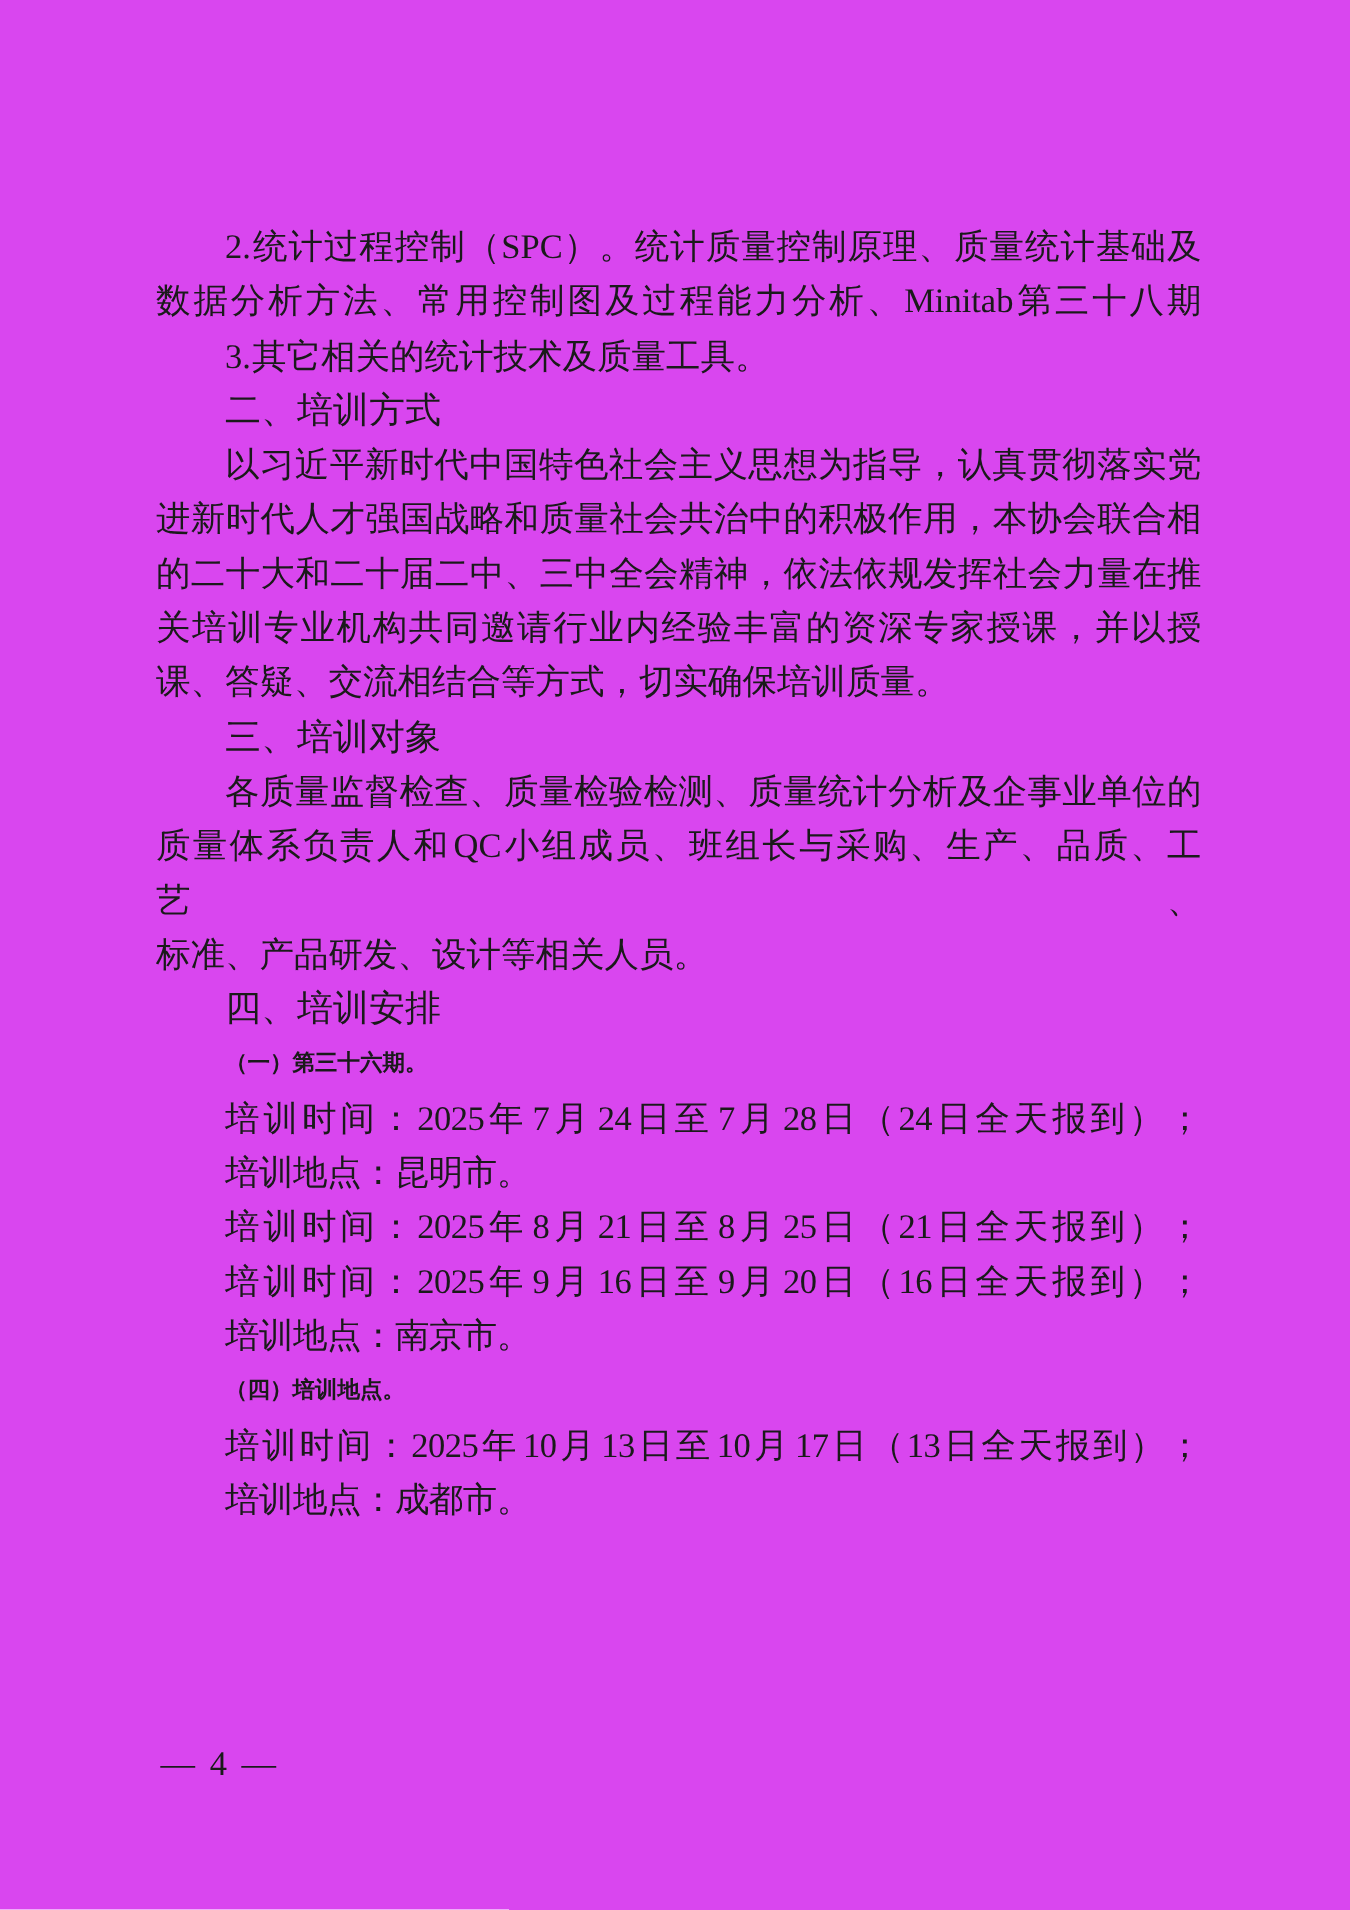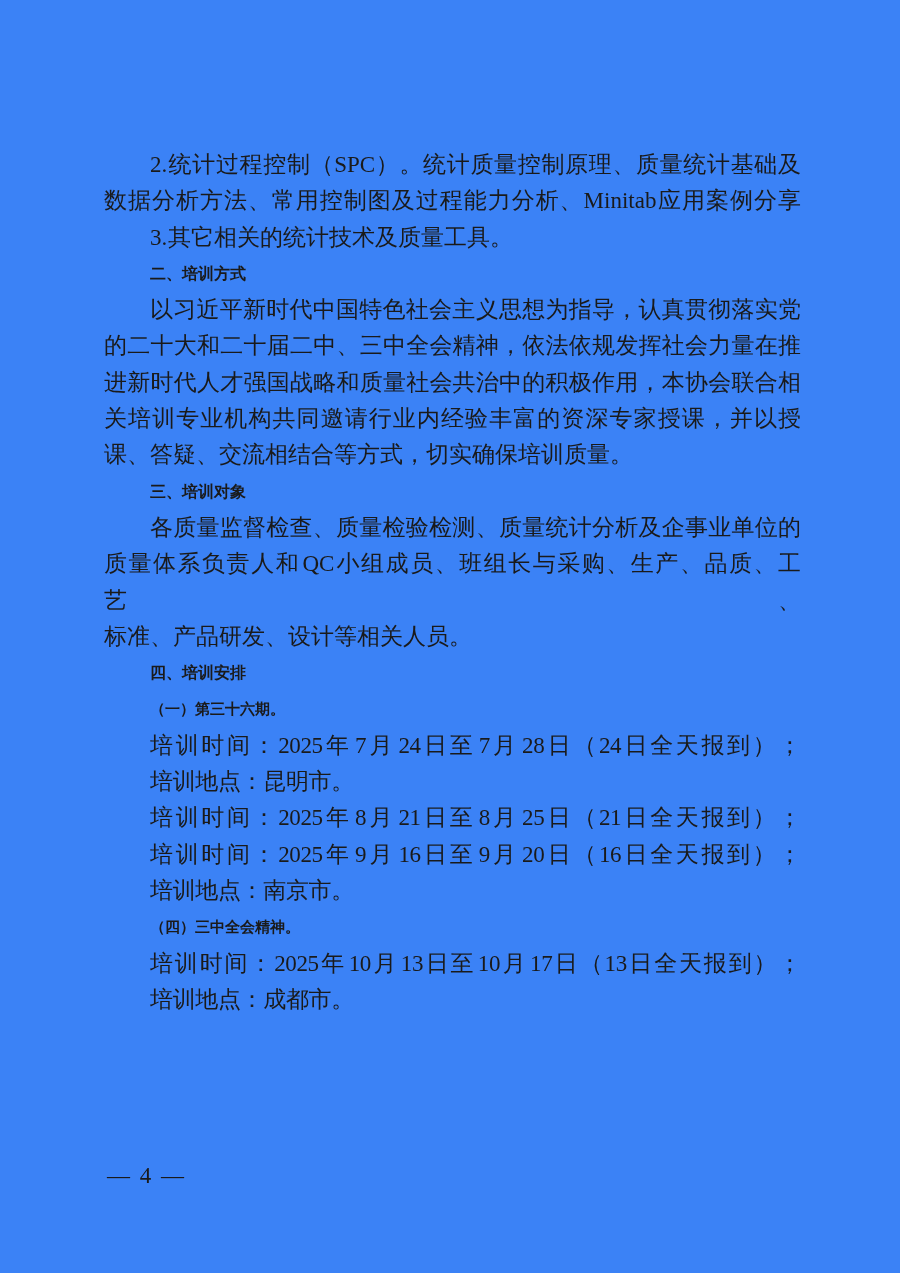--- a/index.html
+++ b/index.html
@@ -4,21 +4,21 @@
 <style>
   html, body {
     margin: 0;
     padding: 0;
     background: #ffffff;
   }
   .page {
     position: relative;
     width: 900px;
     height: 1273px;
-    background: #3b82f6;
+    background: #d946ef;
     overflow: hidden;
     font-family: "Liberation Serif", "DejaVu Serif", serif;
     color: #1a1a1a;
   }
   .content {
     position: absolute;
     left: 104px;
     top: 147px;
     width: 697px;
   }
@@ -29,22 +29,22 @@
     text-align: justify;
     word-spacing: -0.22em;
   }
   
   .line.fill { text-align-last: justify; }
   
   .line.first { text-indent: 46px; }
   
   .p-heading .line {
     font-family: "Liberation Sans", "DejaVu Sans", sans-serif;
-    font-weight: 700;
-    font-size: 16px;
+    font-weight: 400;
+    font-size: 24px;
   }
   
   .p-subheading .line {
     font-weight: 700;
     font-size: 15px;
   }
   
   .p-detail .line { letter-spacing: -0.35px; }
   .footer {
     position: absolute;
@@ -55,32 +55,32 @@
     color: #1a1a1a;
   }
 </style>
 </head>
 <body>
 
 <div class="page">
   <div class="content" id="doc-content">
       <div class="para p-body">
         <div class="line first fill">2. 统计过程控制（SPC）。统计质量控制原理、质量统计基础及</div>
-        <div class="line fill">数据分析方法、常用控制图及过程能力分析、Minitab 应用案例分享</div>
+        <div class="line fill">数据分析方法、常用控制图及过程能力分析、Minitab 第三十八期</div>
       </div>
       <div class="para p-body">
         <div class="line first">3. 其它相关的统计技术及质量工具。</div>
       </div>
       <div class="para p-heading">
         <div class="line first">二、培训方式</div>
       </div>
       <div class="para p-body">
         <div class="line first fill">以习近平新时代中国特色社会主义思想为指导，认真贯彻落实党</div>
+        <div class="line fill">进新时代人才强国战略和质量社会共治中的积极作用，本协会联合相</div>
         <div class="line fill">的二十大和二十届二中、三中全会精神，依法依规发挥社会力量在推</div>
-        <div class="line fill">进新时代人才强国战略和质量社会共治中的积极作用，本协会联合相</div>
         <div class="line fill">关培训专业机构共同邀请行业内经验丰富的资深专家授课，并以授</div>
         <div class="line">课、答疑、交流相结合等方式，切实确保培训质量。</div>
       </div>
       <div class="para p-heading">
         <div class="line first">三、培训对象</div>
       </div>
       <div class="para p-body">
         <div class="line first fill">各质量监督检查、质量检验检测、质量统计分析及企事业单位的</div>
         <div class="line fill">质量体系负责人和 QC 小组成员、班组长与采购、生产、品质、工艺、</div>
         <div class="line">标准、产品研发、设计等相关人员。</div>
@@ -100,21 +100,21 @@
       <div class="para p-detail">
         <div class="line first fill">培训时间：2025 年 8 月 21 日至 8 月 25 日（21 日全天报到）；</div>
       </div>
       <div class="para p-detail">
         <div class="line first fill">培训时间：2025 年 9 月 16 日至 9 月 20 日（16 日全天报到）；</div>
       </div>
       <div class="para p-detail">
         <div class="line first">培训地点：南京市。</div>
       </div>
       <div class="para p-subheading">
-        <div class="line first">（四）三中全会精神。</div>
+        <div class="line first">（四）培训地点。</div>
       </div>
       <div class="para p-detail">
         <div class="line first fill">培训时间：2025 年 10 月 13 日至 10 月 17 日（13 日全天报到）；</div>
       </div>
       <div class="para p-detail">
         <div class="line first">培训地点：成都市。</div>
       </div>
     </div>
   <div class="footer">— 4 —</div>
 </div>

